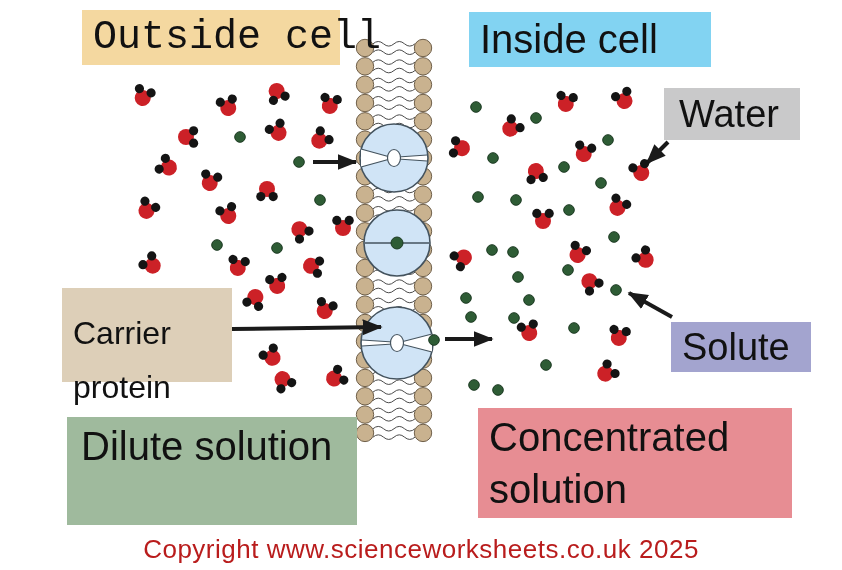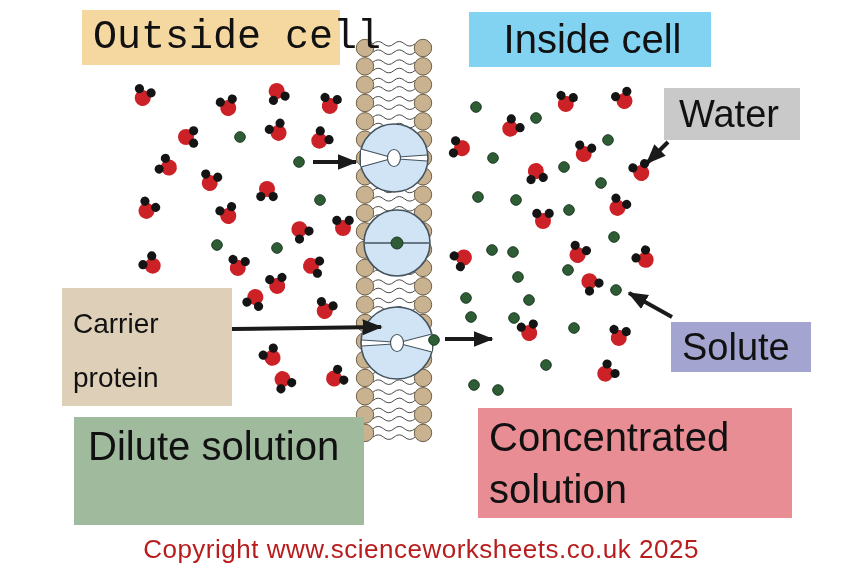--- a/index.html
+++ b/index.html
@@ -17,25 +17,25 @@
     box-sizing: border-box;
     color: #111111;
     font-family: "Liberation Sans", sans-serif;
     font-size: 40px;
     line-height: 52px;
     padding: 1px 6px 0 11px;
     white-space: normal;
   }
   .lbl.one-line { white-space: nowrap; }
   #outside-cell   { left: 82px;  top: 10px;  width: 258px; height: 55px;  line-height: 53px; font-family: Liberation Mono, monospace; }
-  #inside-cell    { left: 469px; top: 12px;  width: 242px; height: 55px;  line-height: 53px; text-align: center; }
+  #inside-cell    { left: 469px; top: 12px;  width: 242px; height: 55px;  line-height: 53px; }
   #water-label    { left: 664px; top: 88px;  width: 136px; height: 52px;  line-height: 50px; font-size: 38px; padding-left: 15px; }
-  #carrier-label  { left: 62px;  top: 288px; width: 170px; height: 118px; font-size: 28px; line-height: 54px; padding-top: 9px; }
+  #carrier-label  { left: 62px;  top: 288px; width: 170px; height: 94px; font-size: 32px; line-height: 54px; padding-top: 18px; }
   #solute-label   { left: 671px; top: 305px; width: 140px; height: 50px;  line-height: 48px; font-size: 38px; }
-  #dilute-label   { left: 67px;  top: 417px; width: 290px; height: 108px; padding-top: 3px; padding-left: 14px; margin-left: 7px; }
+  #dilute-label   { left: 67px;  top: 417px; width: 290px; height: 108px; padding-top: 3px; padding-left: 14px; }
   #concentrated-label { left: 478px; top: 408px; width: 314px; height: 110px; padding-top: 3px; }
   #copyright {
     position: absolute;
     left: 0; top: 534px;
     width: 842px;
     text-align: center;
     font-size: 26px;
     color: #b91c1c;
     letter-spacing: 0.5px;
   }

